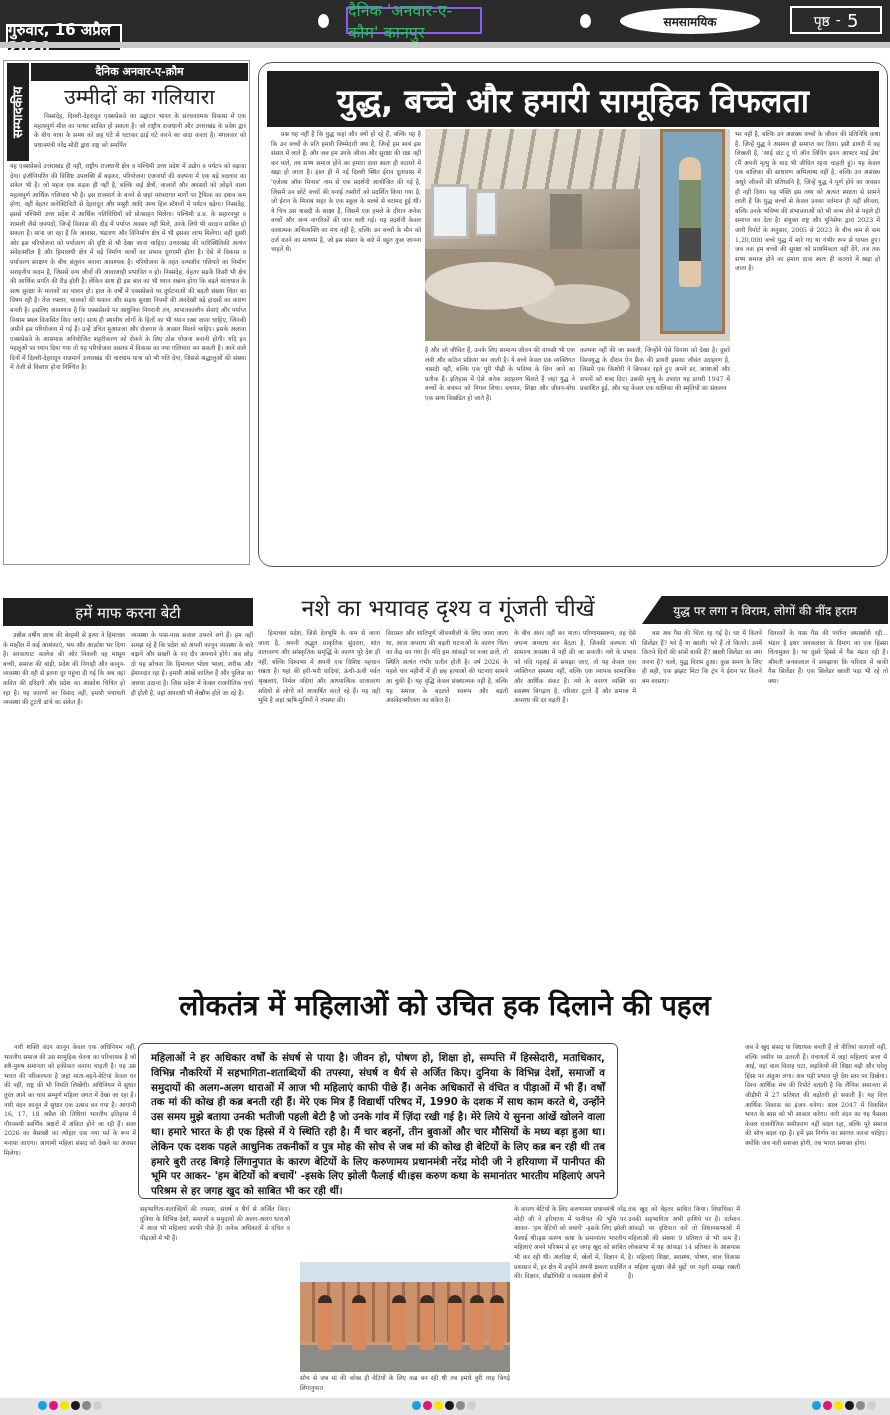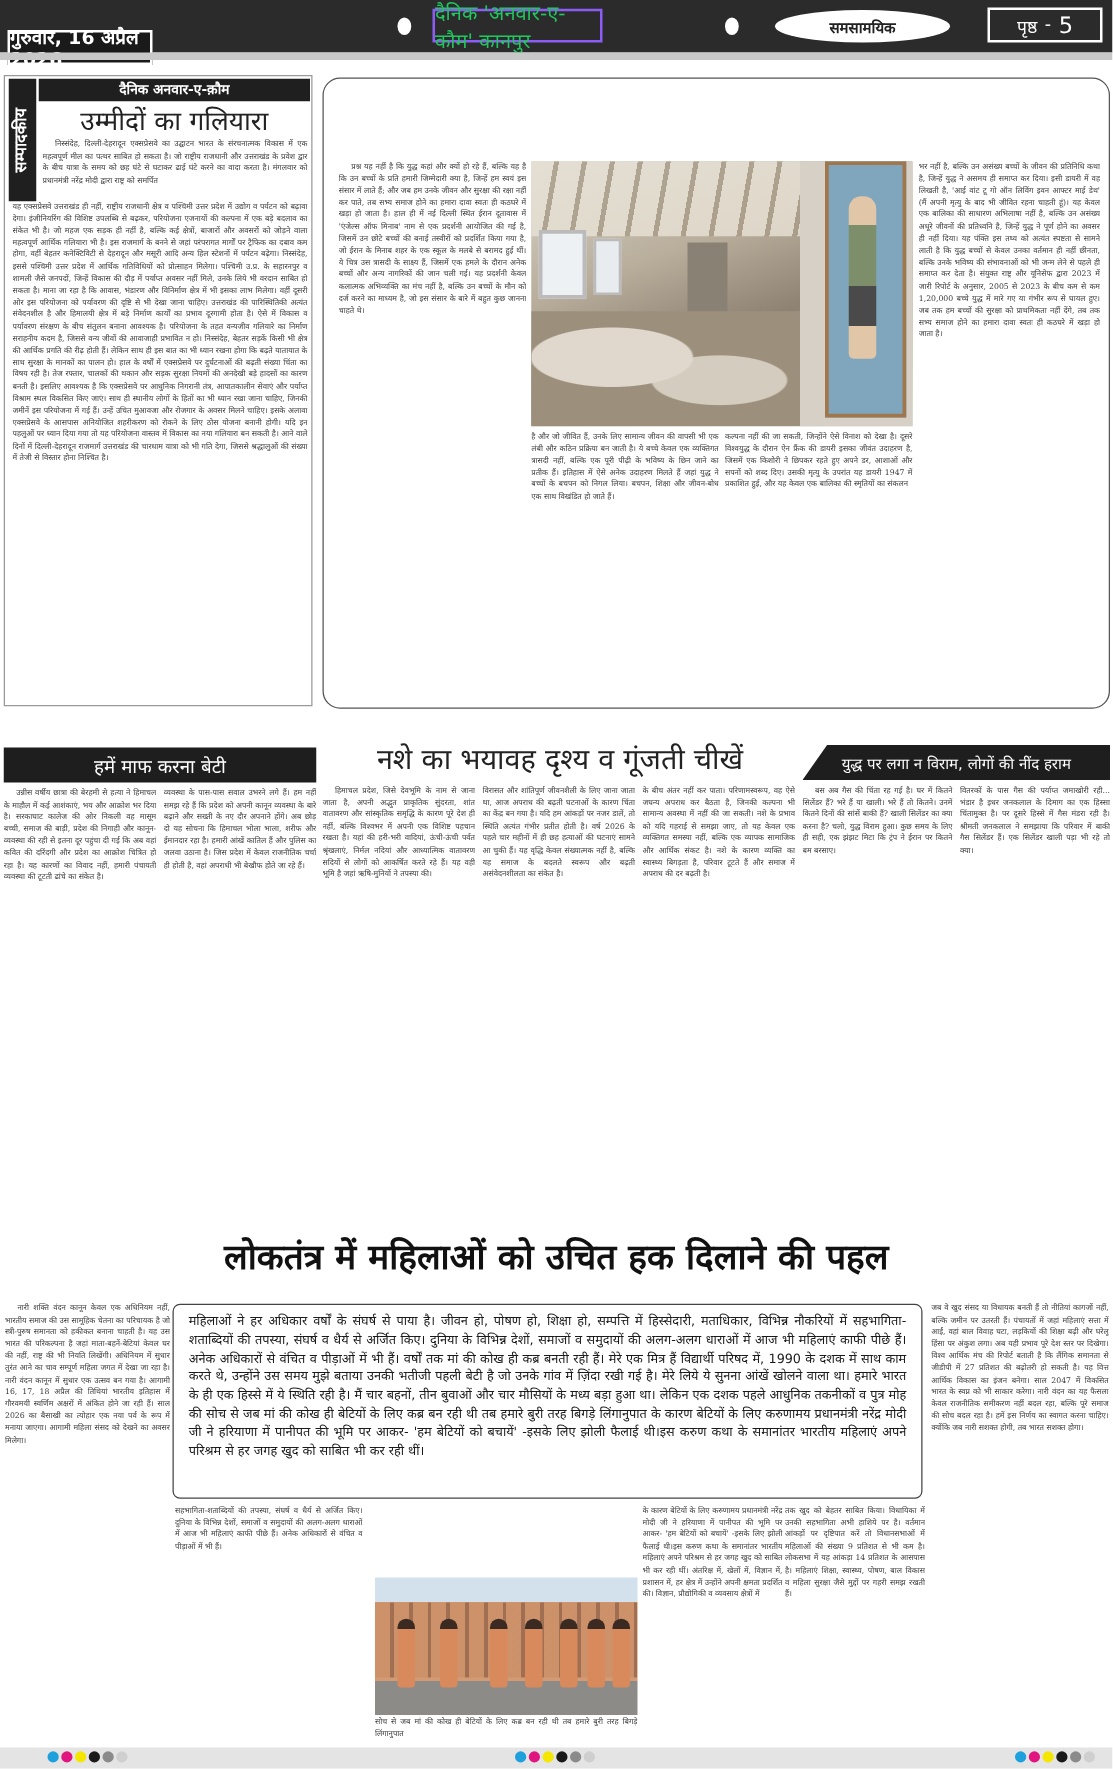--- a/index.html
+++ b/index.html
@@ -56,21 +56,21 @@
   .story-drugs .s-cols .txt { width: 122px; height: 335px; }
 
   .story-war { position: absolute; left: 642px; top: 596px; width: 246px; height: 372px; }
   .story-war .s-head { height: 28px; background: #1e1e1e; color: #fff; font-size: 12px; font-weight: normal; display:flex; align-items:center; justify-content:center; clip-path: polygon(8% 0, 100% 0, 100% 100%, 0 100%); }
   .story-war .s-cols { display:flex; gap: 6px; padding-top: 4px; }
   .story-war .s-cols .txt { width: 120px; height: 335px; }
 
   
   .big-head { position: absolute; left: 0; top: 985px; width: 890px; text-align:center; font-size: 28px; font-weight: bold; color: #111; }
   .women-left { position: absolute; left: 4px; top: 1042px; width: 132px; height: 345px; }
-  .women-quote { position: absolute; left: 138px; top: 1043px; width: 600px; height: 156px; border: 1.5px solid #444; border-radius: 6px; padding: 7px 12px; font-size: 10.2px; font-weight: normal; line-height: 14.8px; color: #1a1a1a; text-align: justify; }
+  .women-quote { position: absolute; left: 138px; top: 1043px; width: 480px; height: 156px; border: 1.5px solid #444; border-radius: 6px; padding: 7px 12px; font-size: 10.2px; font-weight: bold; line-height: 14.8px; color: #1a1a1a; text-align: justify; }
   .women-right { position: absolute; left: 745px; top: 1042px; width: 142px; height: 345px; }
   .women-c1 { position: absolute; left: 140px; top: 1204px; width: 120px; height: 185px; }
   .women-photo { position: absolute; left: 300px; top: 1262px; width: 210px; height: 110px; overflow:hidden; background: linear-gradient(#d3e1ec 0 18%, #d49a73 18% 75%, #8d8b87 75%); }
   .women-photo .bldg { position:absolute; left:0; top:20px; width:210px; height:60px; background: repeating-linear-gradient(90deg, #c98e66 0 12px, #8a5c44 12px 15px); opacity:.7; }
   .women-photo .fig { position:absolute; bottom: 22px; width: 14px; height: 55px; border-radius: 7px 7px 3px 3px; background: linear-gradient(#3a2a22 0 15%, #d98a5c 15%); }
   .women-caption { position: absolute; left: 300px; top: 1373px; width: 210px; height: 20px; }
   .women-c3 { position: absolute; left: 514px; top: 1204px; width: 112px; height: 185px; }
   .women-c4 { position: absolute; left: 628px; top: 1204px; width: 112px; height: 185px; }
 
   .foot-rule { position: absolute; left: 0; top: 1398px; width: 890px; height: 17px; background: #e4e4e4; }
@@ -100,20 +100,21 @@
   <div class="ed-title">उम्मीदों का गलियारा</div>
   <div class="ed-body txt">
       <p>निस्संदेह, दिल्ली-देहरादून एक्सप्रेसवे का उद्घाटन भारत के संरचनात्मक विकास में एक महत्वपूर्ण मील का पत्थर साबित हो सकता है। जो राष्ट्रीय राजधानी और उत्तराखंड के प्रवेश द्वार के बीच यात्रा के समय को छह घंटे से घटाकर ढाई घंटे करने का वादा करता है। मंगलवार को प्रधानमंत्री नरेंद्र मोदी द्वारा राष्ट्र को समर्पित</p>
     </div>
   <div class="ed-body2 txt">
       <p style="text-indent:0">यह एक्सप्रेसवे उत्तराखंड ही नहीं, राष्ट्रीय राजधानी क्षेत्र व पश्चिमी उत्तर प्रदेश में उद्योग व पर्यटन को बढ़ावा देगा। इंजीनियरिंग की विशिष्ट उपलब्धि से बढ़कर, परियोजना एजनायों की कल्पना में एक बड़े बदलाव का संकेत भी है। जो महज एक सड़क ही नहीं है, बल्कि कई क्षेत्रों, बाजारों और अवसरों को जोड़ने वाला महत्वपूर्ण आर्थिक गलियारा भी है। इस राजमार्ग के बनने से जहां परंपरागत मार्गों पर ट्रैफिक का दबाव कम होगा, वहीं बेहतर कनेक्टिविटी से देहरादून और मसूरी आदि अन्य हिल स्टेशनों में पर्यटन बढ़ेगा। निस्संदेह, इससे पश्चिमी उत्तर प्रदेश में आर्थिक गतिविधियों को प्रोत्साहन मिलेगा। पश्चिमी उ.प्र. के सहारनपुर व शामली जैसे जनपदों, जिन्हें विकास की दौड़ में पर्याप्त अवसर नहीं मिले, उनके लिये भी वरदान साबित हो सकता है। माना जा रहा है कि आवास, भंडारण और विनिर्माण क्षेत्र में भी इसका लाभ मिलेगा। वहीं दूसरी ओर इस परियोजना को पर्यावरण की दृष्टि से भी देखा जाना चाहिए। उत्तराखंड की पारिस्थितिकी अत्यंत संवेदनशील है और हिमालयी क्षेत्र में बड़े निर्माण कार्यों का प्रभाव दूरगामी होता है। ऐसे में विकास व पर्यावरण संरक्षण के बीच संतुलन बनाना आवश्यक है। परियोजना के तहत वन्यजीव गलियारे का निर्माण सराहनीय कदम है, जिससे वन्य जीवों की आवाजाही प्रभावित न हो। निस्संदेह, बेहतर सड़कें किसी भी क्षेत्र की आर्थिक प्रगति की रीढ़ होती हैं। लेकिन साथ ही इस बात का भी ध्यान रखना होगा कि बढ़ते यातायात के साथ सुरक्षा के मानकों का पालन हो। हाल के वर्षों में एक्सप्रेसवे पर दुर्घटनाओं की बढ़ती संख्या चिंता का विषय रही है। तेज रफ्तार, चालकों की थकान और सड़क सुरक्षा नियमों की अनदेखी बड़े हादसों का कारण बनती है। इसलिए आवश्यक है कि एक्सप्रेसवे पर आधुनिक निगरानी तंत्र, आपातकालीन सेवाएं और पर्याप्त विश्राम स्थल विकसित किए जाएं। साथ ही स्थानीय लोगों के हितों का भी ध्यान रखा जाना चाहिए, जिनकी जमीनें इस परियोजना में गई हैं। उन्हें उचित मुआवजा और रोजगार के अवसर मिलने चाहिए। इसके अलावा एक्सप्रेसवे के आसपास अनियोजित शहरीकरण को रोकने के लिए ठोस योजना बनानी होगी। यदि इन पहलुओं पर ध्यान दिया गया तो यह परियोजना वास्तव में विकास का नया गलियारा बन सकती है। आने वाले दिनों में दिल्ली-देहरादून राजमार्ग उत्तराखंड की चारधाम यात्रा को भी गति देगा, जिससे श्रद्धालुओं की संख्या में तेजी से विस्तार होना निश्चित है।</p>
     </div>
 </div>
 
 <div class="feature">
+  <div class="f-headline">युद्ध, बच्चे और हमारी सामूहिक विफलता</div>
   <div class="f-col1 txt">
       <p>प्रश्न यह नहीं है कि युद्ध कहां और क्यों हो रहे हैं, बल्कि यह है कि उन बच्चों के प्रति हमारी जिम्मेदारी क्या है, जिन्हें हम स्वयं इस संसार में लाते हैं; और जब हम उनके जीवन और सुरक्षा की रक्षा नहीं कर पाते, तब सभ्य समाज होने का हमारा दावा स्वतः ही कठघरे में खड़ा हो जाता है। हाल ही में नई दिल्ली स्थित ईरान दूतावास में 'एंजेल्स ऑफ मिनाब' नाम से एक प्रदर्शनी आयोजित की गई है, जिसमें उन छोटे बच्चों की बनाई तस्वीरों को प्रदर्शित किया गया है, जो ईरान के मिनाब शहर के एक स्कूल के मलबे से बरामद हुई थीं। ये चित्र उस त्रासदी के साक्ष्य हैं, जिसमें एक हमले के दौरान अनेक बच्चों और अन्य नागरिकों की जान चली गई। यह प्रदर्शनी केवल कलात्मक अभिव्यक्ति का मंच नहीं है, बल्कि उन बच्चों के मौन को दर्ज करने का माध्यम है, जो इस संसार के बारे में बहुत कुछ जानना चाहते थे।</p>
     </div>
   <div class="f-photo">
     <div class="ceiling"></div>
     <div class="window1"></div>
     <div class="window2"></div>
     <div class="door"></div>
     <div class="rubble"></div>
     <div class="wall"></div>

